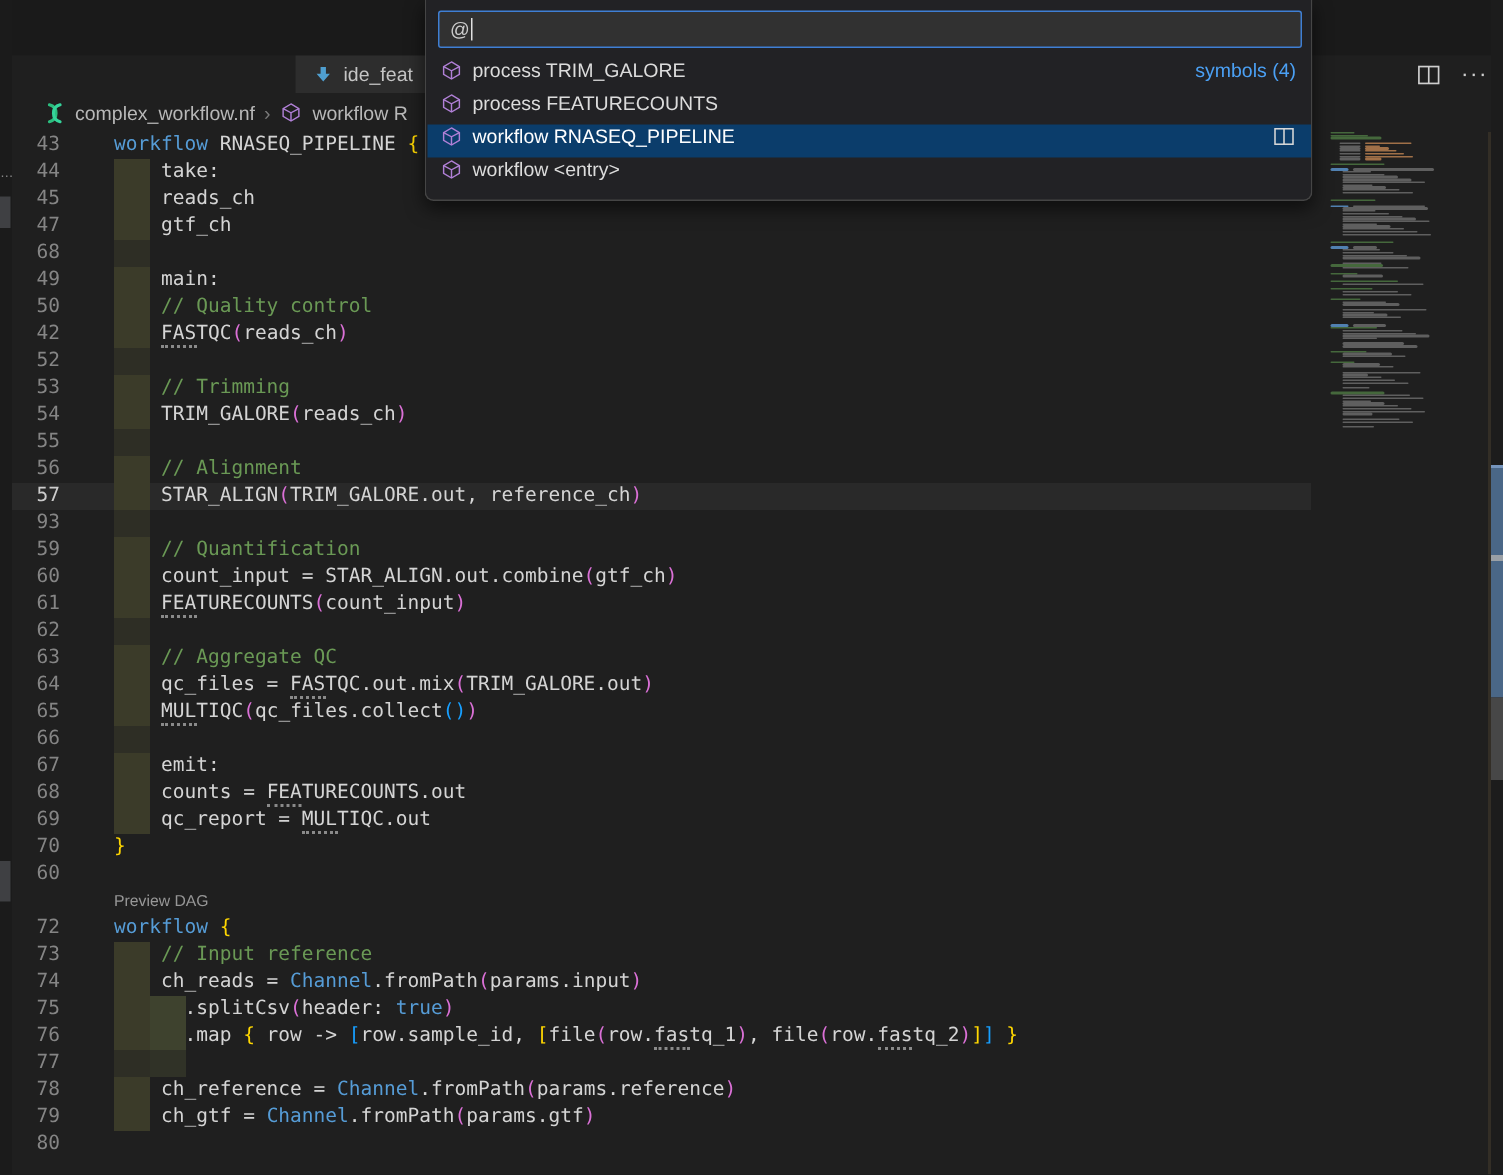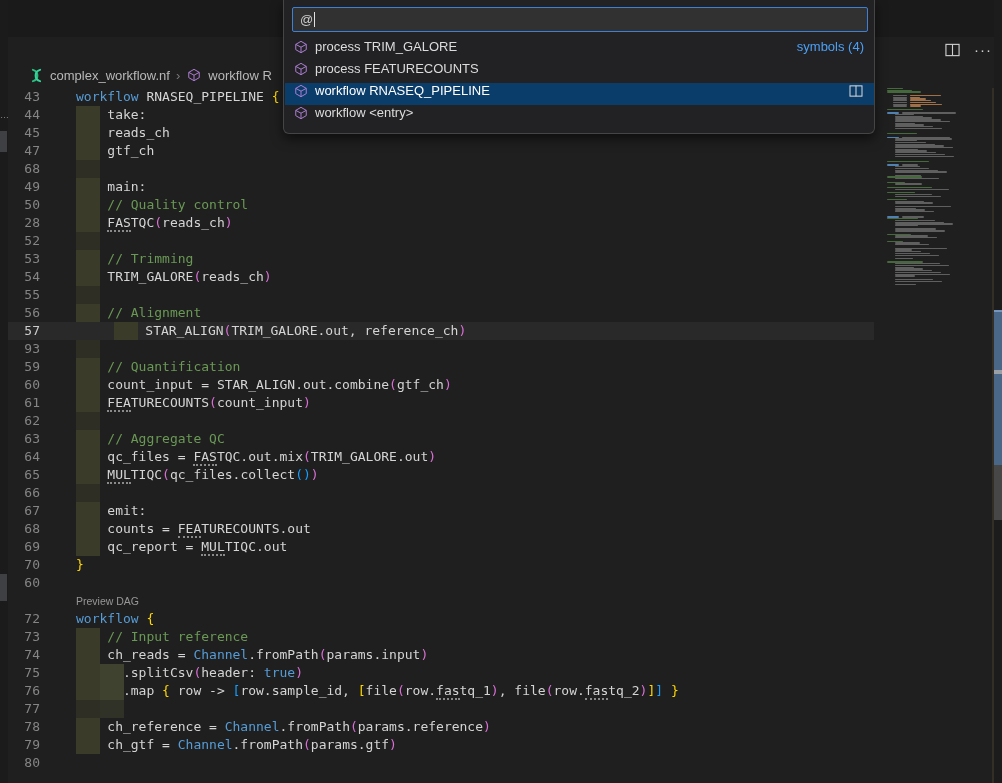--- a/index.html
+++ b/index.html
@@ -35,21 +35,21 @@
 
   
   #breadcrumbs{position:absolute;left:8px;top:62px;width:994px;height:26px;background:var(--editor-bg);
     display:flex;align-items:center;gap:6px;padding-left:20px;font-size:13px;color:var(--breadcrumb-fg);}
   #breadcrumbs .chev{color:#7a7a7a;font-size:13px;}
 
   
   #editor{position:absolute;left:8px;top:88px;width:866px;height:695px;overflow:hidden;
     font-family:"DejaVu Sans Mono",monospace;font-size:13px;line-height:18px;}
   .crow{position:relative;height:18px;white-space:pre;display:flex;}
-  .crow.cur{background:rgba(235,235,235,0.05);gap:38px;}
+  .crow.cur{background:rgba(235,235,235,0.05);}
   .gut{flex:0 0 48px;text-align:right;padding-right:16px;color:var(--gutter-fg);user-select:none;}
   .crow.cur .gut{color:var(--gutter-cur);}
   .ctext{position:relative;flex:1;padding-left:20px;color:var(--code-fg);}
   .ib{position:absolute;top:0;width:24px;height:18px;}
   .ib.i1{left:20px;background:var(--indent1);}
   .ib.i2{left:44px;background:var(--indent2);}
   .ib.dim{opacity:0.55;}
   .tk-k{color:var(--kw);} .tk-c{color:var(--cm);} .tk-y{color:var(--b1);}
   .tk-p{color:var(--b2);} .tk-u{color:var(--b3);}
   .tk-h{border-bottom:2px dotted #8a8a8a;}
@@ -90,20 +90,28 @@
 
   <div id="left-strip">
     <div class="dots">…</div>
     <div class="blk1"></div>
     <div class="blk2"></div>
   </div>
 
   <div id="titlebar"></div>
 
   <div id="tabbar">
+    <div class="tab" id="tab2">
+      <span class="ticon">
+        <svg width="13" height="13" viewBox="0 0 16 16">
+          <path d="M8 14 L2.5 7.5 H5.8 V2 H10.2 V7.5 H13.5 Z" fill="#4f9fd0"></path>
+        </svg>
+      </span>
+      <span>ide_feat</span>
+    </div>
     <div id="editor-actions">
       <span class="icon16">
         <svg width="15" height="14" viewBox="0 0 16 14" fill="none">
           <rect x="1" y="1" width="14" height="12" stroke="#cfcfcf" stroke-width="1.2"></rect>
           <line x1="8" y1="1" x2="8" y2="13" stroke="#cfcfcf" stroke-width="1.2"></line>
         </svg>
       </span>
       <span class="more">···</span>
     </div>
   </div>
@@ -127,21 +135,21 @@
   </div>
 
   <div id="editor">
       <div class="crow"><div class="gut">43</div><div class="ctext"><span class="tk-k">workflow</span><span> RNASEQ_PIPELINE </span><span class="tk-y">{</span></div></div>
       <div class="crow"><div class="gut">44</div><div class="ctext"><span class="ib i1"></span><span>    take:</span></div></div>
       <div class="crow"><div class="gut">45</div><div class="ctext"><span class="ib i1"></span><span>    reads_ch</span></div></div>
       <div class="crow"><div class="gut">47</div><div class="ctext"><span class="ib i1"></span><span>    gtf_ch</span></div></div>
       <div class="crow"><div class="gut">68</div><div class="ctext"><span class="ib i1 dim"></span></div></div>
       <div class="crow"><div class="gut">49</div><div class="ctext"><span class="ib i1"></span><span>    main:</span></div></div>
       <div class="crow"><div class="gut">50</div><div class="ctext"><span class="ib i1"></span><span class="tk-c">    // Quality control</span></div></div>
-      <div class="crow"><div class="gut">28</div><div class="ctext"><span class="ib i1"></span><span>    </span><span class="tk-h">FAS</span><span>TQC</span><span class="tk-p">(</span><span>reads_ch</span><span class="tk-p">)</span></div></div>
+      <div class="crow"><div class="gut">42</div><div class="ctext"><span class="ib i1"></span><span>    </span><span class="tk-h">FAS</span><span>TQC</span><span class="tk-p">(</span><span>reads_ch</span><span class="tk-p">)</span></div></div>
       <div class="crow"><div class="gut">52</div><div class="ctext"><span class="ib i1 dim"></span></div></div>
       <div class="crow"><div class="gut">53</div><div class="ctext"><span class="ib i1"></span><span class="tk-c">    // Trimming</span></div></div>
       <div class="crow"><div class="gut">54</div><div class="ctext"><span class="ib i1"></span><span>    TRIM_GALORE</span><span class="tk-p">(</span><span>reads_ch</span><span class="tk-p">)</span></div></div>
       <div class="crow"><div class="gut">55</div><div class="ctext"><span class="ib i1 dim"></span></div></div>
       <div class="crow"><div class="gut">56</div><div class="ctext"><span class="ib i1"></span><span class="tk-c">    // Alignment</span></div></div>
       <div class="crow cur"><div class="gut">57</div><div class="ctext"><span class="ib i1"></span><span>    STAR_ALIGN</span><span class="tk-p">(</span><span>TRIM_GALORE.out, reference_ch</span><span class="tk-p">)</span></div></div>
       <div class="crow"><div class="gut">93</div><div class="ctext"><span class="ib i1 dim"></span></div></div>
       <div class="crow"><div class="gut">59</div><div class="ctext"><span class="ib i1"></span><span class="tk-c">    // Quantification</span></div></div>
       <div class="crow"><div class="gut">60</div><div class="ctext"><span class="ib i1"></span><span>    count_input = STAR_ALIGN.out.combine</span><span class="tk-p">(</span><span>gtf_ch</span><span class="tk-p">)</span></div></div>
       <div class="crow"><div class="gut">61</div><div class="ctext"><span class="ib i1"></span><span>    </span><span class="tk-h">FEA</span><span>TURECOUNTS</span><span class="tk-p">(</span><span>count_input</span><span class="tk-p">)</span></div></div>

